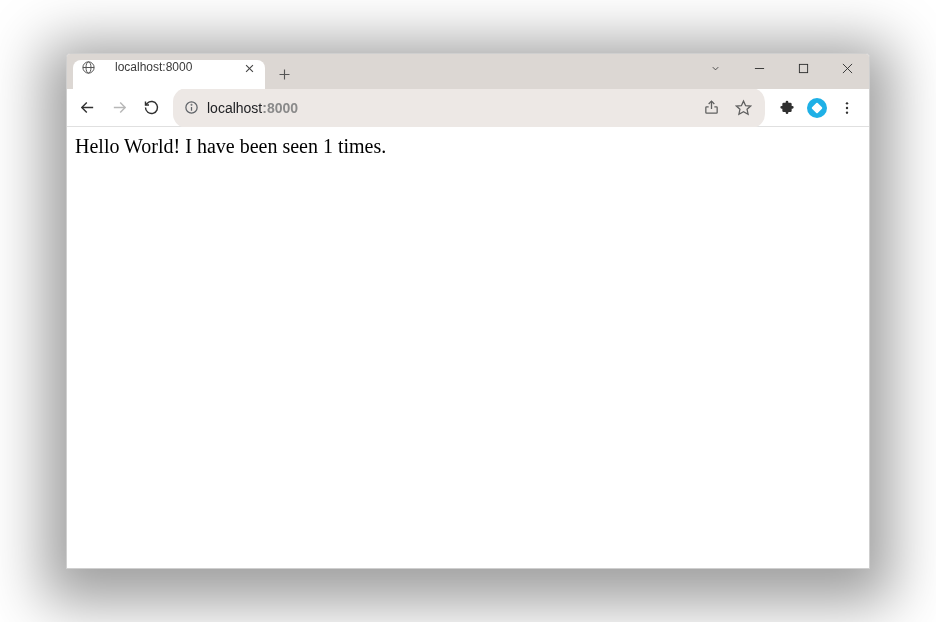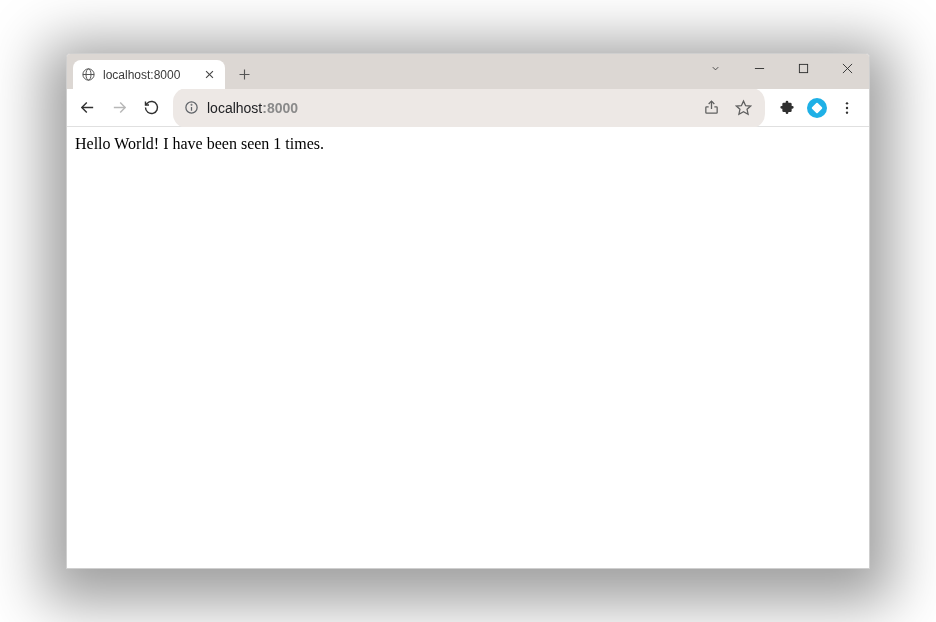--- a/index.html
+++ b/index.html
@@ -28,26 +28,25 @@
       background: #dcd7d3;
       height: 35px;
       display: flex;
       align-items: flex-end;
       padding-left: 6px;
       position: relative;
     }
     .tab {
       background: #fff;
       height: 29px;
-      width: 152px;
+      width: 192px;
       border-radius: 8px 8px 0 0;
       display: flex;
-      align-items: center;
       padding: 0 8px;
-      gap: 7px;
+      gap: 19px;
       font-size: 12px;
       color: #3a3a3a;
       position: relative;
     }
     .tab .favicon {
       width: 15px;
       height: 15px;
       display: flex;
       align-items: center;
       justify-content: center;
@@ -148,21 +147,21 @@
     .ext-circle-inner {
       width: 8px; height: 8px; background: #fff; border-radius: 1px;
       transform: rotate(45deg);
     }
     
     .page {
       flex: 1;
       background: #fff;
       padding: 8px 8px;
       font-family: "Times New Roman", Times, serif;
-      font-size: 16px;
+      font-size: 20px;
       color: #000;
     }
   </style>
 </head>
 <body>
 
 <div class="window">
 
   <div class="tab-strip">
     <div class="tab">

